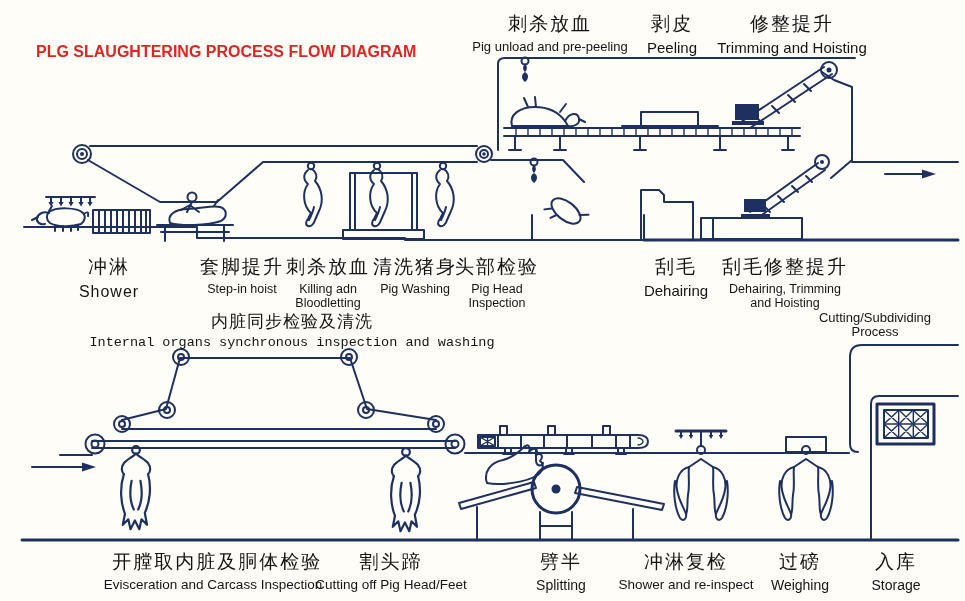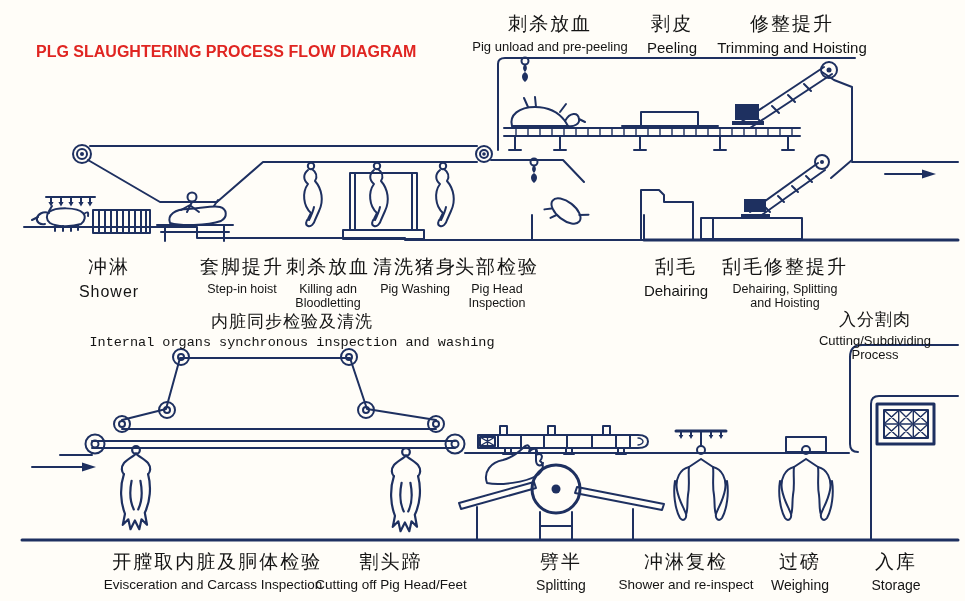--- a/index.html
+++ b/index.html
@@ -330,30 +330,29 @@
     <div class="zh">头部检验</div>
     <div class="en">Pig Head
 Inspection</div>
   </div>
   <div class="lbl en15" style="left:676px;top:254px;">
     <div class="zh">刮毛</div>
     <div class="en">Dehairing</div>
   </div>
   <div class="lbl" style="left:785px;top:254px;">
     <div class="zh">刮毛修整提升</div>
-    <div class="en">Dehairing, Splitting
+    <div class="en">Dehairing, Trimming
 and Hoisting</div>
   </div>
 
   <div class="lbl zh17" style="left:292px;top:310px;font-family:Liberation Mono, monospace;">
     <div class="zh">内脏同步检验及清洗</div>
     <div class="en" style="font-size:13.5px">Internal organs synchronous inspection and washing</div>
   </div>
   <div class="lbl zh17" style="left:875px;top:308px;">
-    <div class="zh">入分割肉</div>
     <div class="en" style="font-size:13px">Cutting/Subdividing Process</div>
   </div>
 
   <div class="lbl" style="left:213px;top:549px;text-align:right;">
     <div class="zh">开膛取内脏及胴体检验</div>
     <div class="en" style="font-size:13.5px">Evisceration and Carcass Inspection</div>
   </div>
   <div class="lbl" style="left:391px;top:549px;">
     <div class="zh">割头蹄</div>
     <div class="en" style="font-size:13.5px">Cutting off Pig Head/Feet</div>

